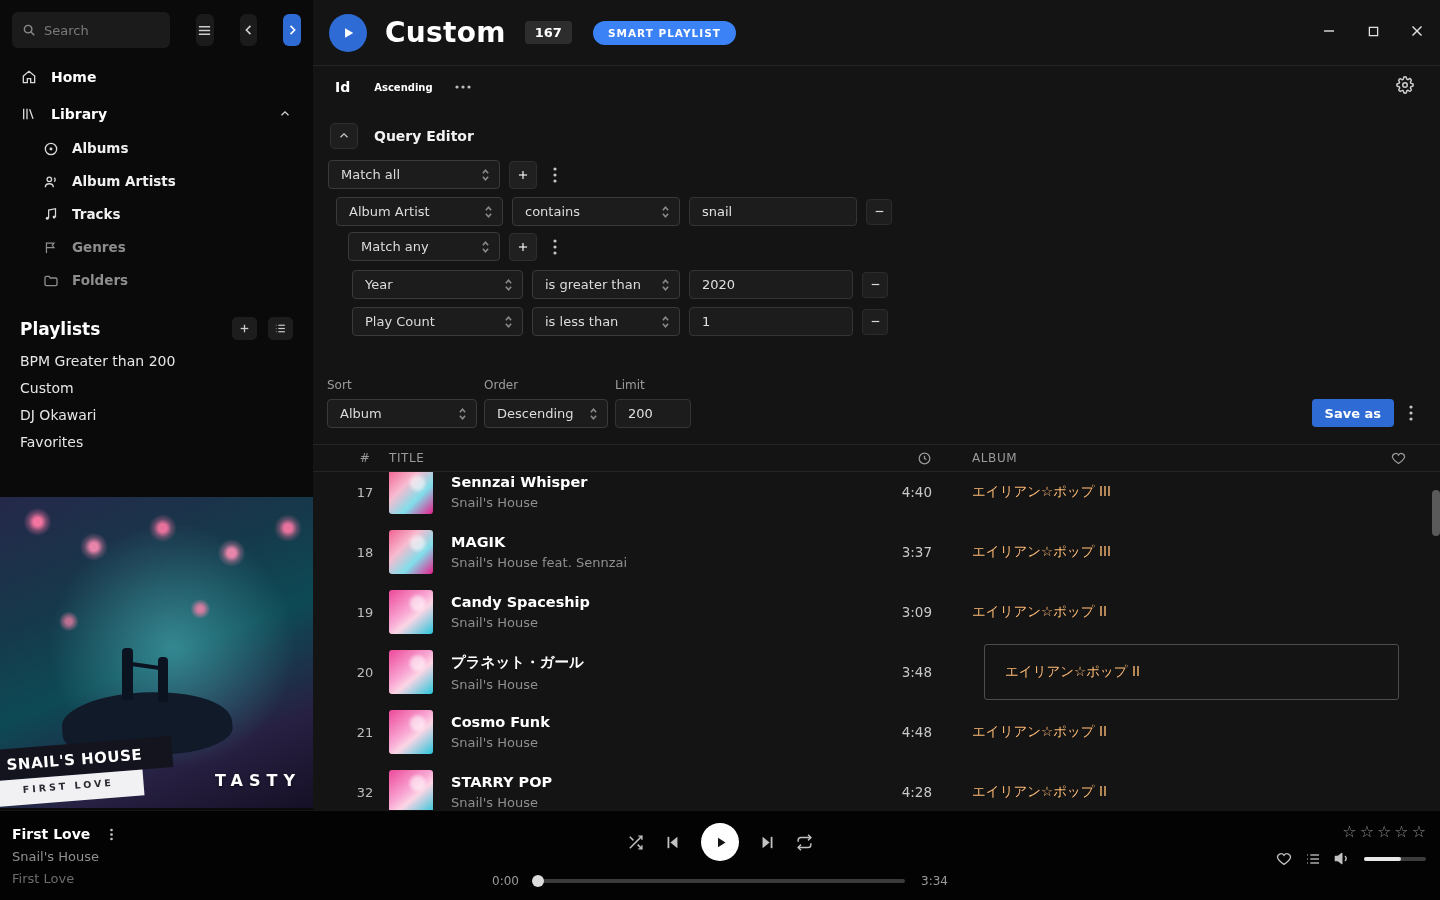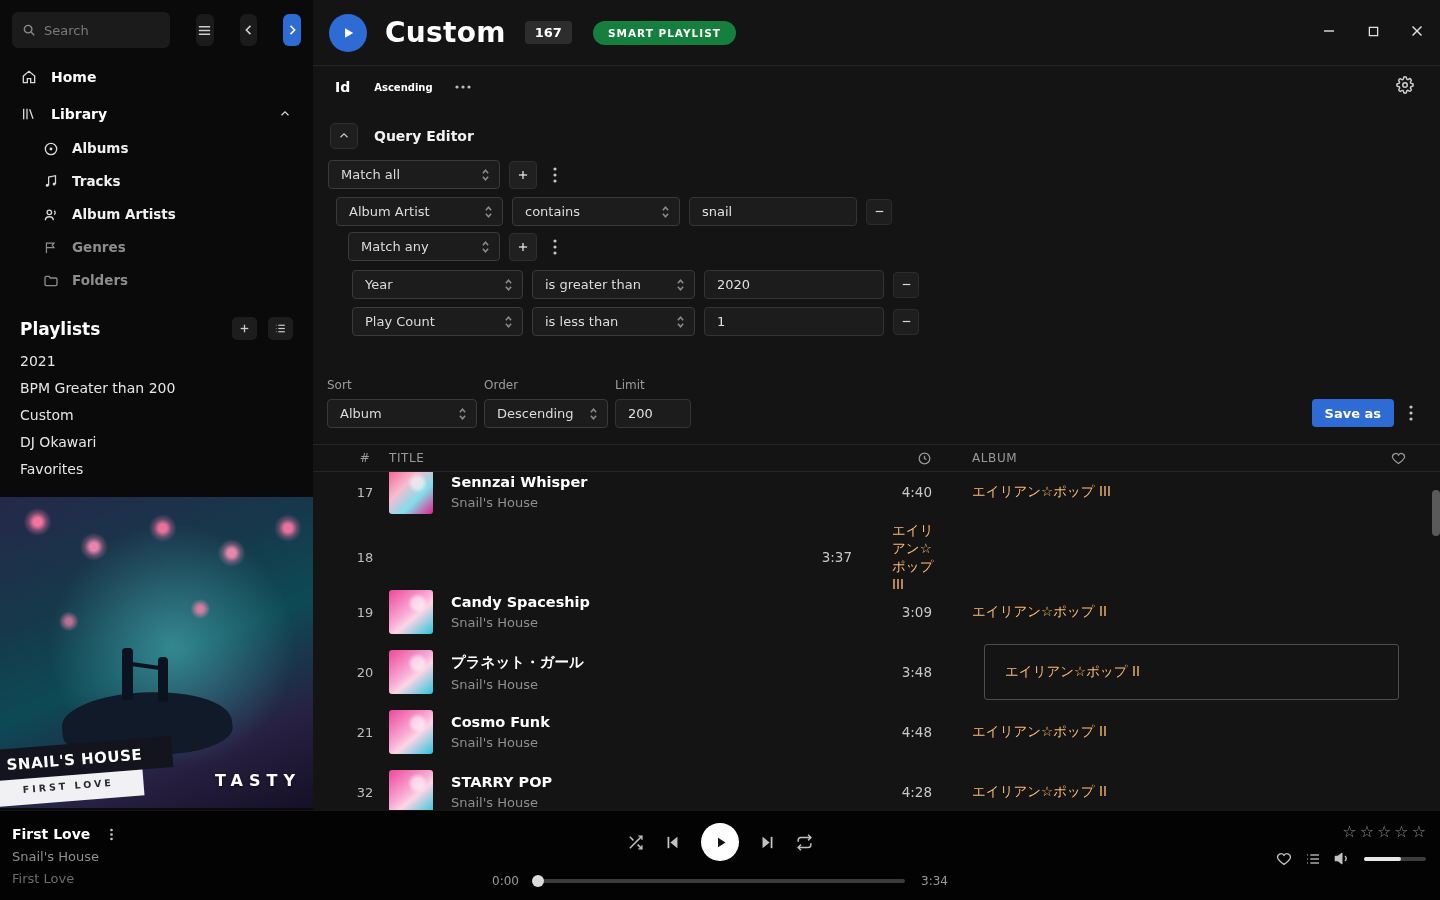--- a/index.html
+++ b/index.html
@@ -68,21 +68,21 @@
   
   .main { grid-row:1; grid-column:2; background:#141414; position:relative;
           display:flex; flex-direction:column; overflow:hidden; }
   .page-header { height:66px; display:flex; align-items:center; padding:0 16px;
                  border-bottom:1px solid #252525; position:relative; flex:none; }
   .play-circle { width:38px; height:38px; border-radius:50%; background:#2e6bd5; border:none;
                  display:flex; align-items:center; justify-content:center; color:#fff; cursor:pointer; flex:none; }
   .page-title { margin-left:18px; color:#fff; font-size:28px; font-weight:700; letter-spacing:.3px; }
   .count-badge { margin-left:19px; background:#2d2d2d; color:#fff; font-size:13px; font-weight:700;
                  padding:4px 10px; border-radius:4px; }
-  .smart-pill { margin-left:21px; background:#15803d; color:#fff; font-size:10.5px; font-weight:700;
+  .smart-pill { margin-left:21px; background:#3b82f6; color:#fff; font-size:10.5px; font-weight:700;
                 letter-spacing:1px; padding:6px 15px; border-radius:12px; }
   .window-controls { position:absolute; right:8px; top:16px; display:flex; gap:14px; }
   .win-btn { width:30px; height:30px; background:transparent; border:none; color:#e0e0e0;
              display:flex; align-items:center; justify-content:center; font-size:17px; cursor:pointer; }
 
   .sort-row { display:flex; align-items:center; padding:13px 26px 8px 22px; position:relative; flex:none; }
   .sort-field { color:#fff; font-size:14px; font-weight:700; cursor:pointer; }
   .sort-dir { color:#fff; font-size:10px; font-weight:700; margin-left:24px; cursor:pointer; }
   .dots-btn { background:none; border:none; color:#bdbdbd; margin-left:22px; cursor:pointer;
               display:flex; align-items:center; }
@@ -101,21 +101,21 @@
   .tb-input { height:29px; background:#1c1c1c; border:1px solid #343434; border-radius:4px;
               color:#e0e0e0; font-size:13px; padding:0 12px; outline:none; font-family:inherit; }
   .plus-btn { width:28px; height:28px; background:#202020; border:1px solid #2e2e2e; border-radius:4px;
               color:#e8e8e8; display:flex; align-items:center; justify-content:center; cursor:pointer; }
   .kebab-btn { width:18px; height:28px; background:none; border:none; color:#c4c4c4;
                display:flex; align-items:center; justify-content:center; cursor:pointer; }
   .minus-btn { width:26px; height:26px; background:#1e1e1e; border:1px solid #2c2c2c; border-radius:4px;
                color:#d8d8d8; display:flex; align-items:center; justify-content:center; cursor:pointer; }
 
   .w172{width:172px} .w167{width:167px} .w168{width:168px} .w152{width:152px}
-  .w171{width:171px} .w163{width:163px} .w170{width:180px}
+  .w171{width:171px} .w163{width:148px} .w170{width:164px}
   .pl15{padding-left:15px} .pl23{padding-left:23px} .pl35{padding-left:35px} .pl39{padding-left:39px}
   .mt11{margin-top:11px} .mt8{margin-top:8px} .mt6{margin-top:6px} .mt9{margin-top:9px}
 
   .sol-labels { display:grid; grid-template-columns:150px 124px 76px; gap:7px;
                 padding-left:14px; margin-top:42px; flex:none; }
   .sol-labels span { color:#9c9c9c; font-size:12px; }
   .sol-row { display:grid; grid-template-columns:150px 124px 76px; gap:7px; padding-left:14px;
              margin-top:7px; position:relative; flex:none; }
   .save-btn { position:absolute; right:46px; top:0; height:28px; padding:0 13px; background:#2e6bd5;
               color:#fff; border:none; border-radius:4px; font-size:13px; font-weight:700;
@@ -252,37 +252,37 @@
       <span class="nav-icon">
         <svg width="16" height="16" viewBox="0 0 24 24" fill="none" stroke="currentColor" stroke-width="2">
             <circle cx="12" cy="12" r="8.5"></circle>
             <circle cx="12" cy="12" r="2.2" fill="currentColor" stroke="none"></circle>
           </svg>
       </span>
       <span>Albums</span>
     </div>
     <div class="nav-sub">
       <span class="nav-icon">
+        <svg width="16" height="16" viewBox="0 0 24 24" fill="none" stroke="currentColor" stroke-width="2">
+            <circle cx="9.5" cy="8" r="3.4"></circle>
+            <path d="M3.5 20c0-3.4 2.7-5.4 6-5.4s6 2 6 5.4"></path>
+            <path d="M17 5.5c1.6 1.6 1.6 4.4 0 6"></path>
+          </svg>
+      </span>
+      <span>Album Artists</span>
+    </div>
+    <div class="nav-sub">
+      <span class="nav-icon">
         <svg width="15" height="15" viewBox="0 0 24 24" fill="none" stroke="currentColor" stroke-width="2">
             <path d="M9 18V5l11-2.2V16"></path>
             <circle cx="6.8" cy="18" r="2.4" fill="currentColor" stroke="none"></circle>
             <circle cx="17.8" cy="16" r="2.4" fill="currentColor" stroke="none"></circle>
           </svg>
       </span>
       <span>Tracks</span>
-    </div>
-    <div class="nav-sub">
-      <span class="nav-icon">
-        <svg width="16" height="16" viewBox="0 0 24 24" fill="none" stroke="currentColor" stroke-width="2">
-            <circle cx="9.5" cy="8" r="3.4"></circle>
-            <path d="M3.5 20c0-3.4 2.7-5.4 6-5.4s6 2 6 5.4"></path>
-            <path d="M17 5.5c1.6 1.6 1.6 4.4 0 6"></path>
-          </svg>
-      </span>
-      <span>Album Artists</span>
     </div>
     <div class="nav-sub dim">
       <span class="nav-icon">
         <svg width="15" height="15" viewBox="0 0 24 24" fill="none" stroke="currentColor" stroke-width="2">
             <path d="M5.5 21V4"></path>
             <path d="M5.5 5h12l-2.6 3.5 2.6 3.5h-12"></path>
           </svg>
       </span>
       <span>Genres</span>
     </div>
@@ -311,21 +311,20 @@
               <line x1="8" y1="6" x2="20" y2="6"></line>
               <line x1="8" y1="12" x2="20" y2="12"></line>
               <line x1="8" y1="18" x2="20" y2="18"></line>
               <line x1="3.5" y1="6" x2="4.5" y2="6"></line>
               <line x1="3.5" y1="12" x2="4.5" y2="12"></line>
               <line x1="3.5" y1="18" x2="4.5" y2="18"></line>
             </svg>
         </span>
       </button>
     </div>
-    <div class="playlist-item">2021</div>
     <div class="playlist-item">BPM Greater than 200</div>
     <div class="playlist-item">Custom</div>
     <div class="playlist-item">DJ Okawari</div>
     <div class="playlist-item">Favorites</div>
 
     <div class="album-art">
       <div class="art-scene">
         <div class="art-rock"></div>
         <div class="art-fig art-fig1"></div>
         <div class="art-fig art-fig2"></div>
@@ -624,20 +623,27 @@
               <div class="track-title">Sennzai Whisper</div>
               <div class="track-artist">Snail's House</div>
             </div>
           </div>
           <span class="track-duration">4:40</span>
           <span class="track-album">エイリアン☆ポップ III</span>
           <span></span>
         </div>
         <div class="track-row">
           <span class="track-num">18</span>
+          <div class="track-main">
+            <div class="thumb art-a"></div>
+            <div class="track-texts">
+              <div class="track-title">MAGIK</div>
+              <div class="track-artist">Snail's House feat. Sennzai</div>
+            </div>
+          </div>
           <span class="track-duration">3:37</span>
           <span class="track-album">エイリアン☆ポップ III</span>
           <span></span>
         </div>
         <div class="track-row">
           <span class="track-num">19</span>
           <div class="track-main">
             <div class="thumb art-b"></div>
             <div class="track-texts">
               <div class="track-title">Candy Spaceship</div>

